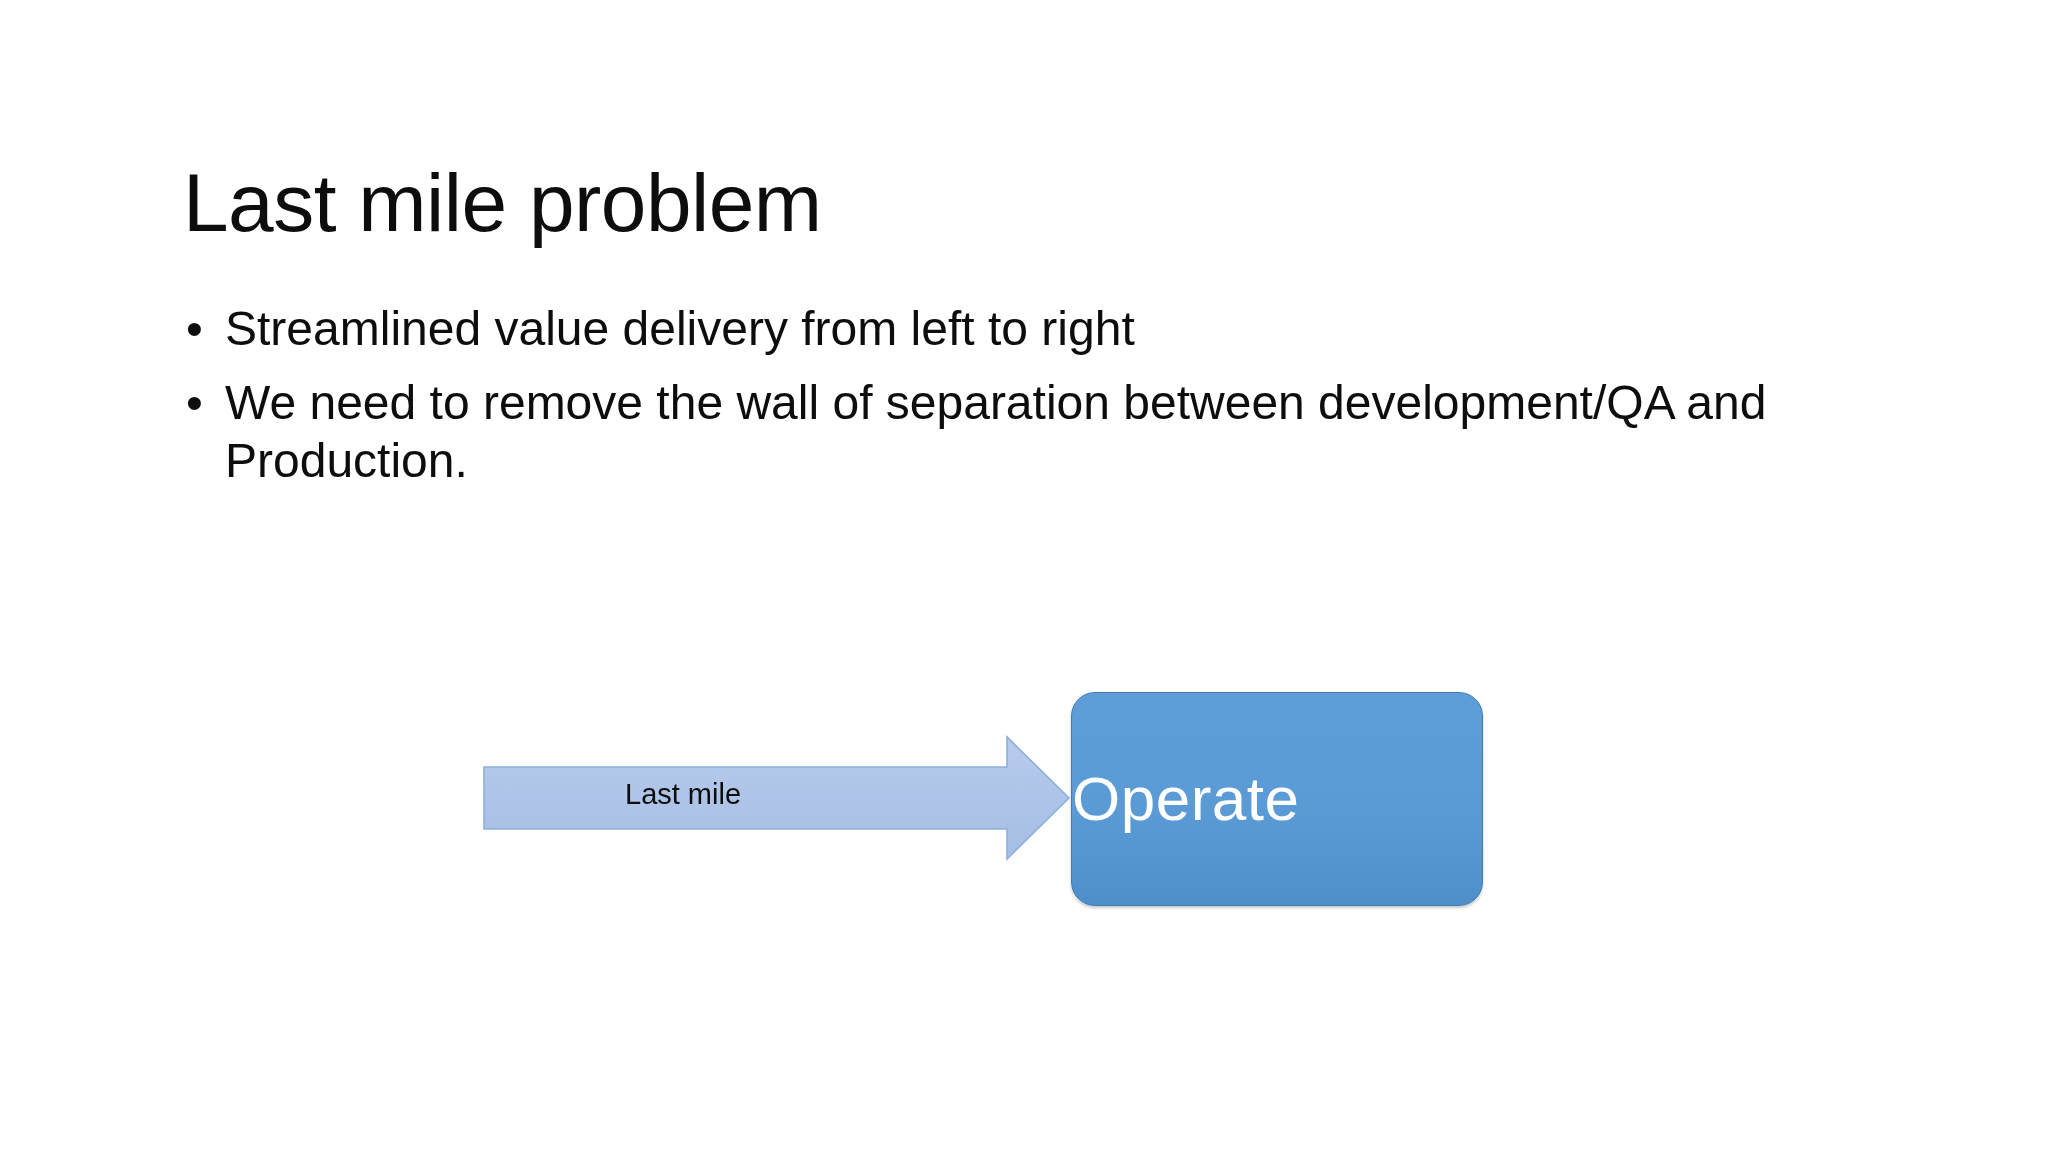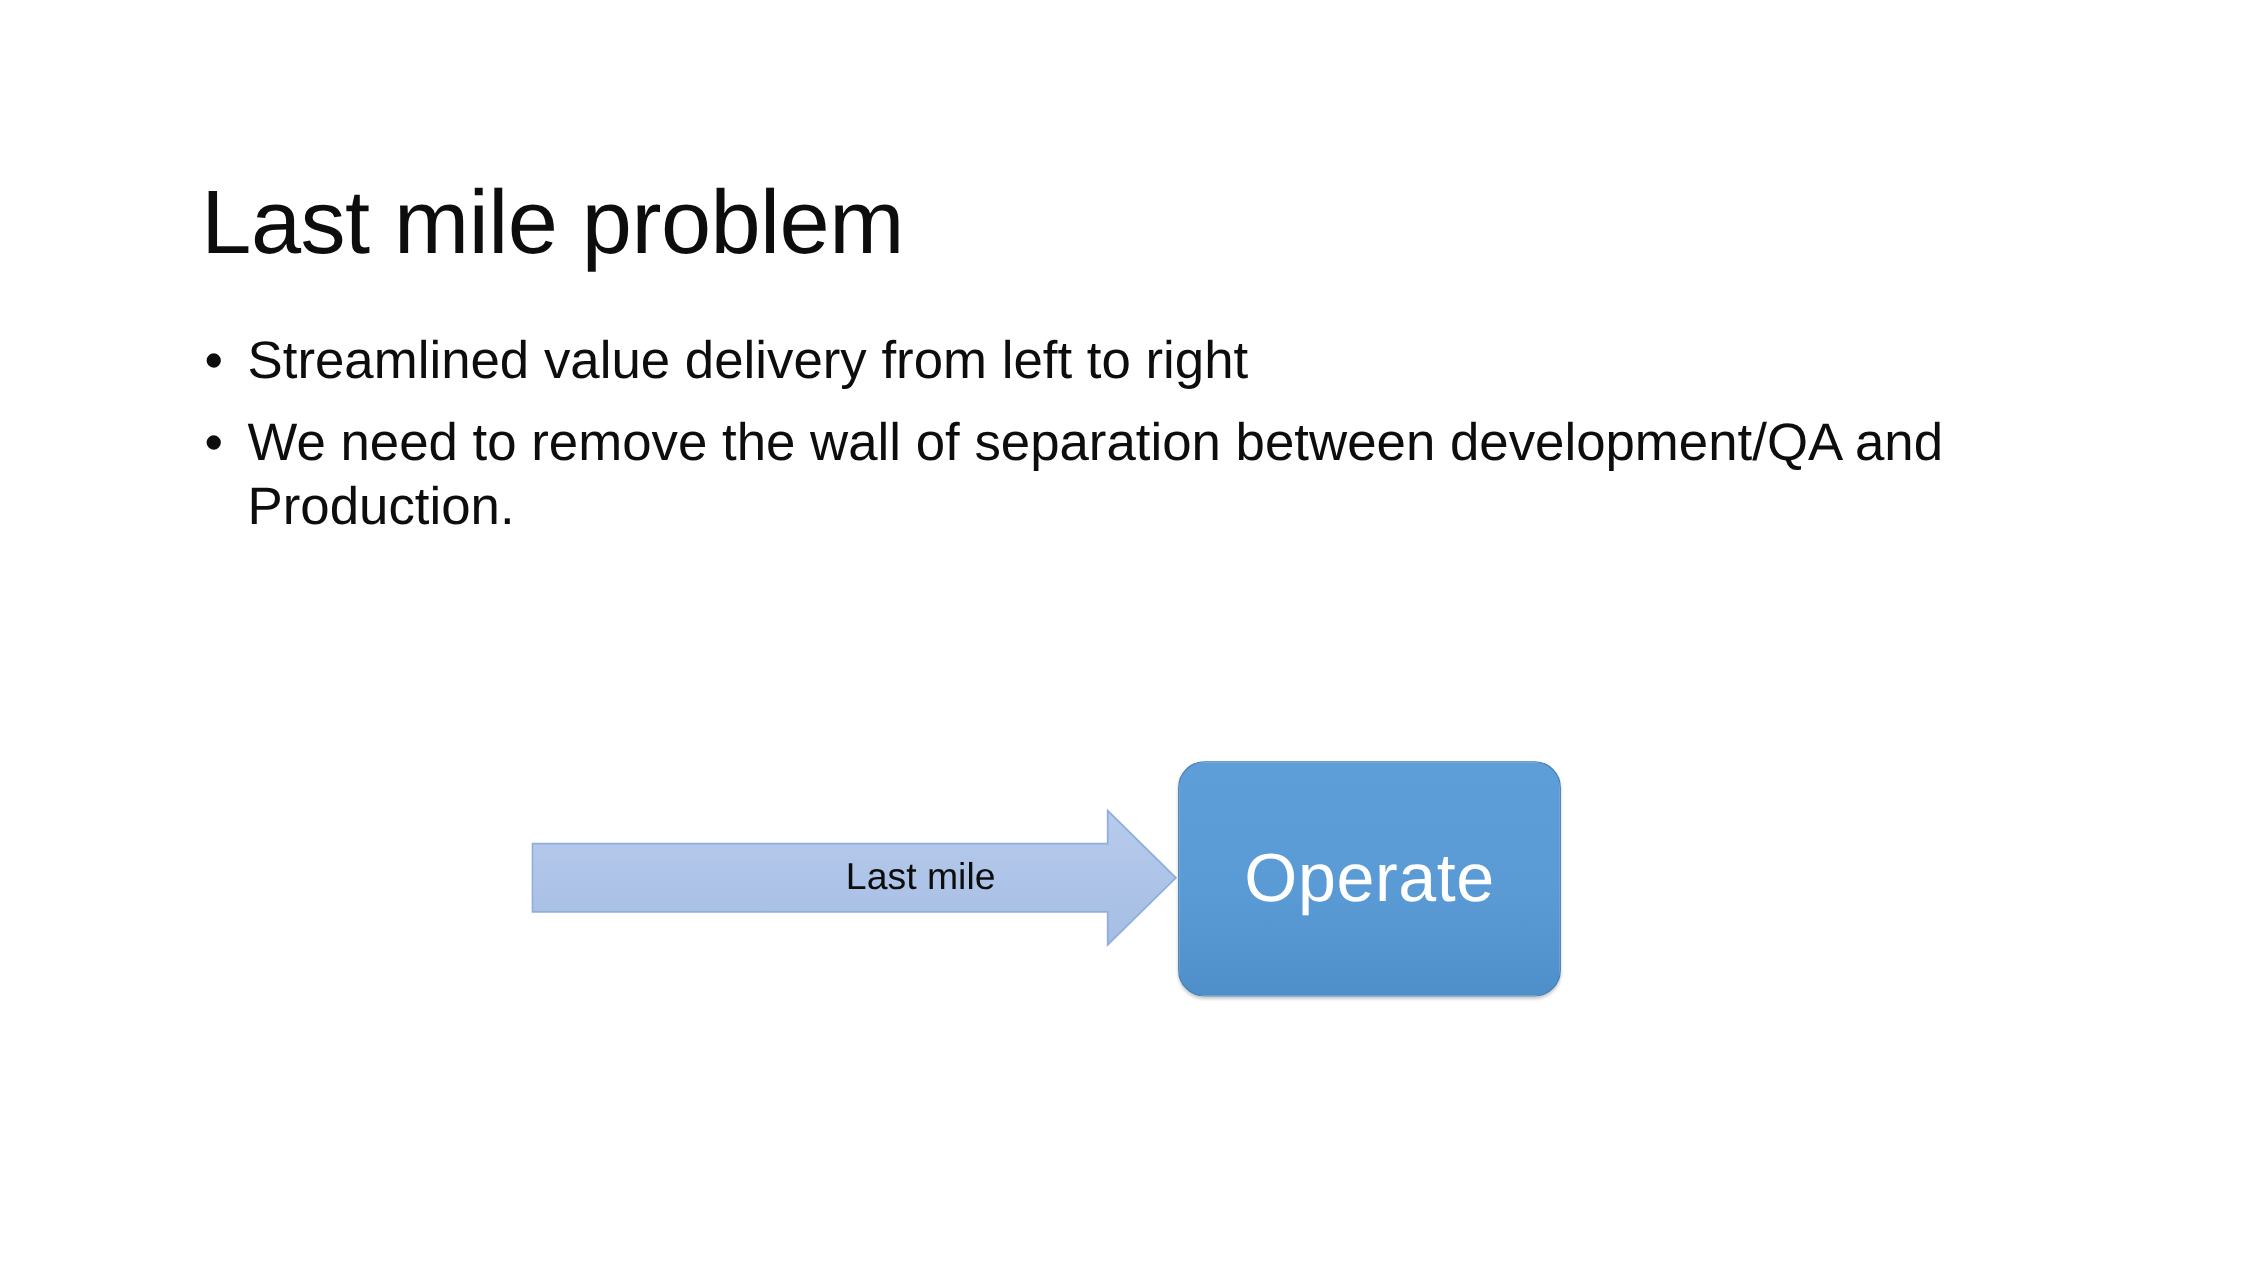--- a/index.html
+++ b/index.html
@@ -82,40 +82,40 @@
     width: 588px;
     height: 126px;
   }
   .arrow-shape svg { display: block; }
 
   .arrow-label {
     position: absolute;
     left: 600px;
     top: 780px;
     width: 280px;
-    text-align: right;
-    font-size: 34px;
+    text-align: left;
+    font-size: 29px;
     color: #0d0d0d;
     line-height: 1;
   }
 
   .operate-box {
     position: absolute;
     left: 1046px;
     top: 692px;
-    width: 348px;
+    width: 412px;
     height: 214px;
     background: linear-gradient(180deg, #5e9ed8 0%, #5b9bd5 55%, #4e8fca 100%);
     border: 1.5px solid #3f7cb4;
     border-radius: 24px;
     box-sizing: border-box;
     box-shadow: 0 2px 3px rgba(0,0,0,0.22);
     display: flex;
     align-items: center;
-    justify-content: center;
+    justify-content: flex-start;
   }
   .operate-label {
     font-size: 62px;
     font-weight: 400;
     color: #ffffff;
     line-height: 1;
     letter-spacing: 0.5px;
   }
 </style>
 </head>

